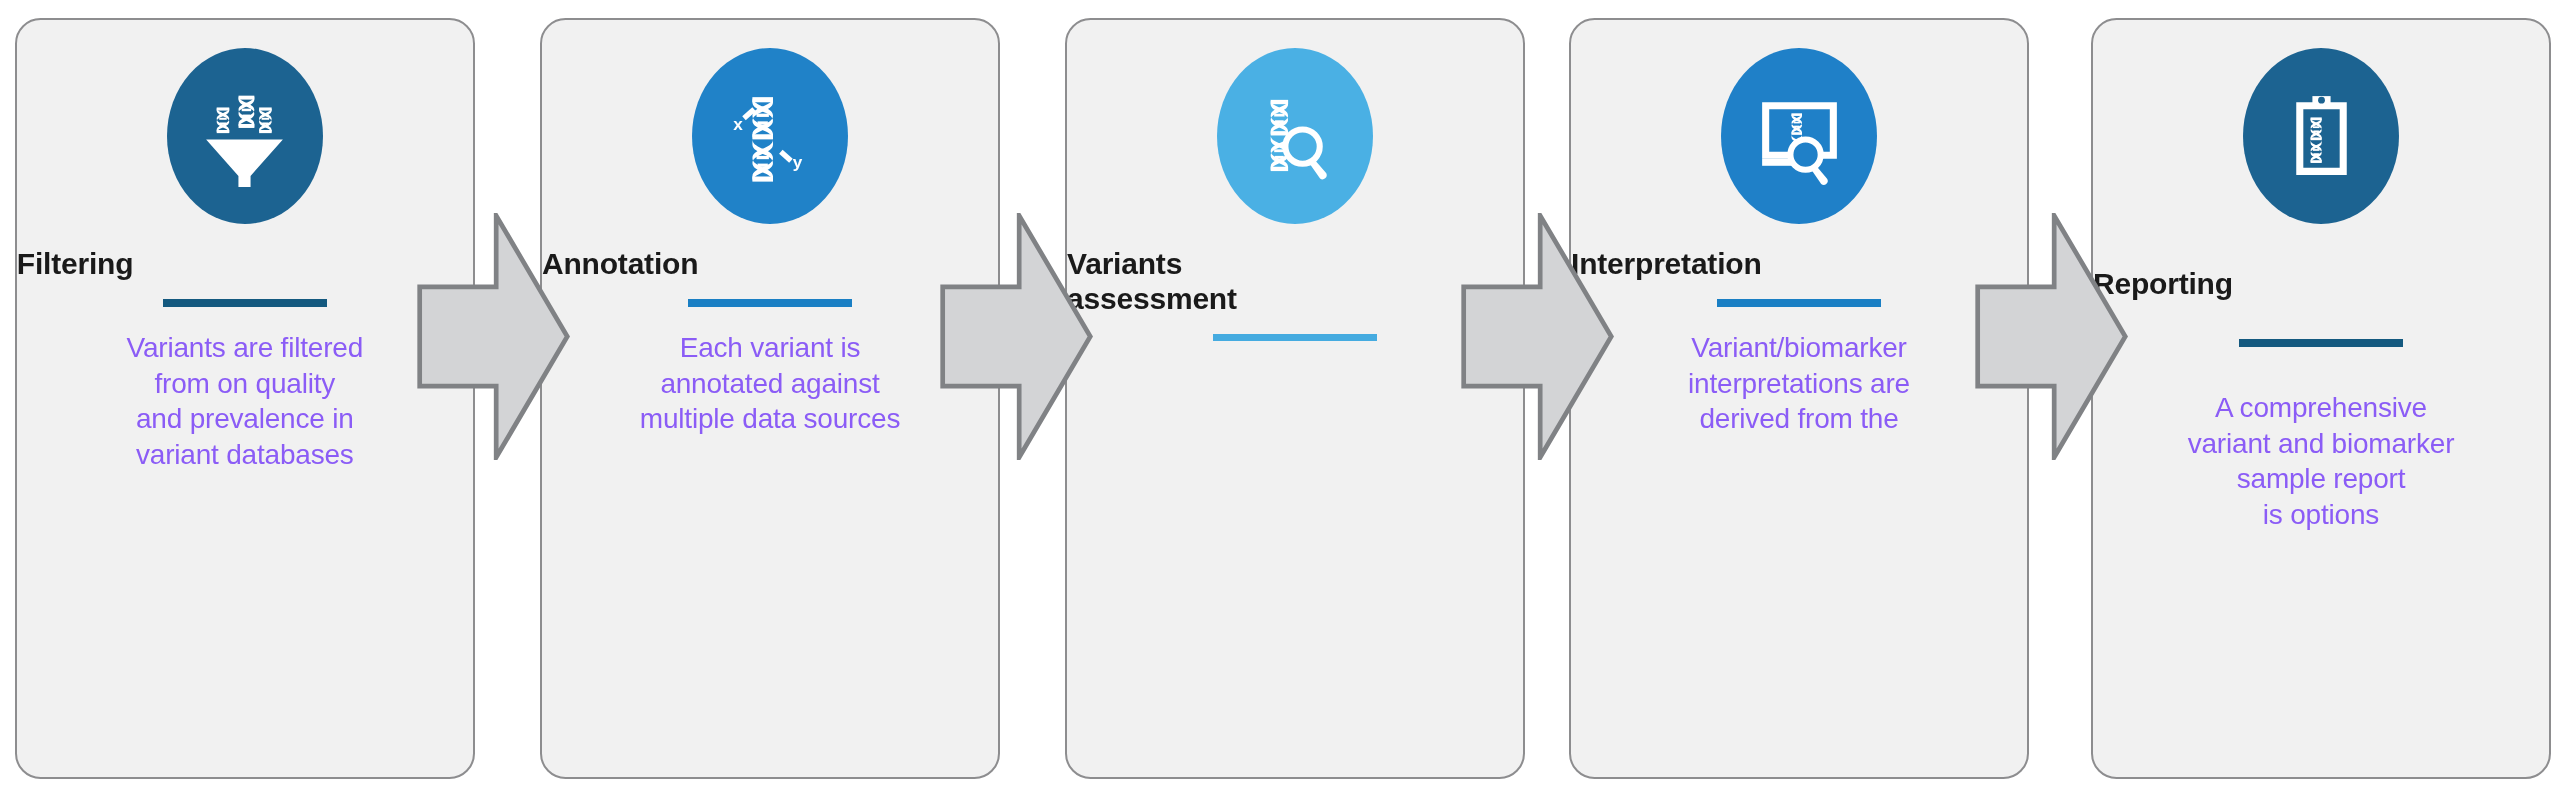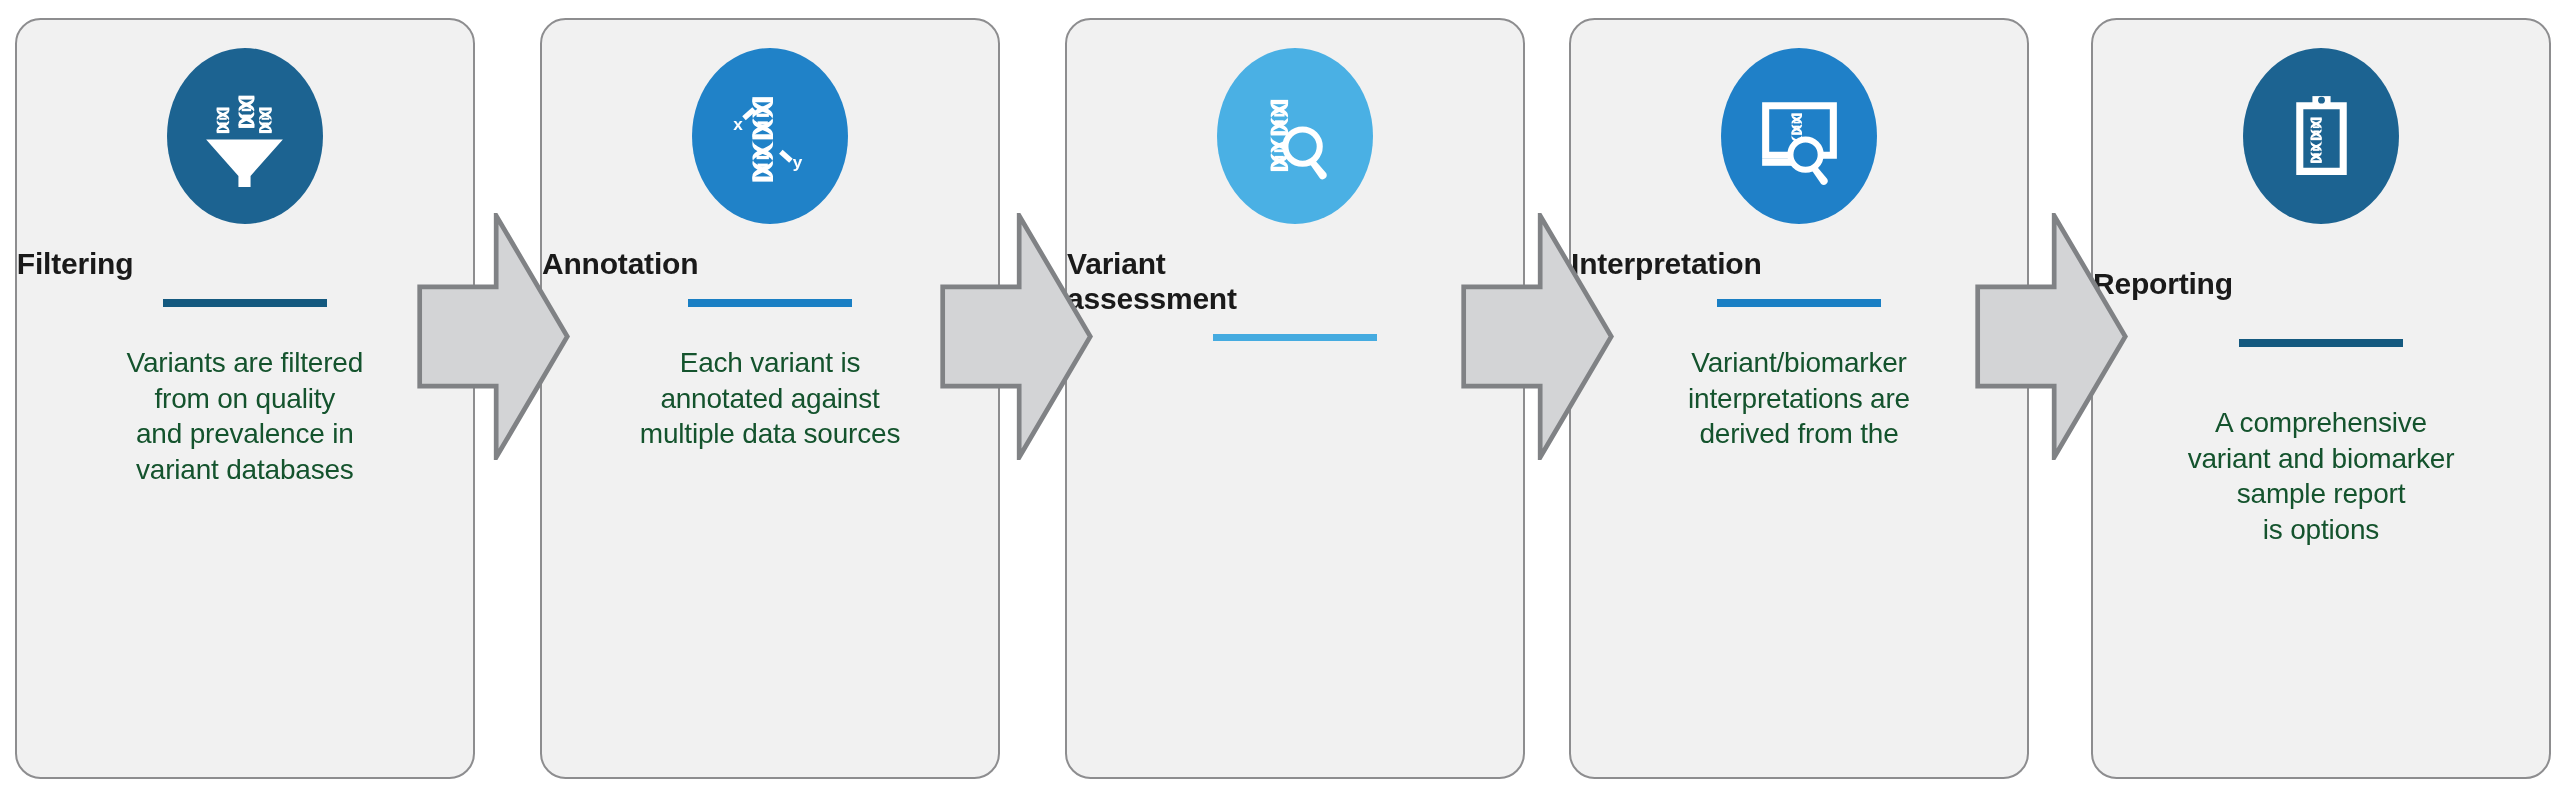--- a/index.html
+++ b/index.html
@@ -72,23 +72,23 @@
   
   .divider {
     margin-top: 17.5px;
     width: 164px;
     height: 7.4px;
     flex: 0 0 auto;
   }
 
   
   .body-text {
-    margin-top: 38px;
+    margin-top: 23px;
     font-size: 28px;
-    color: #14532d;
+    color: #8b5cf6;
     text-align: center;
     line-height: 1.28;
     width: 430px;
     letter-spacing: -0.2px;
   }
   .body-text .line { display: block; }
 
   
   .arrow {
     position: absolute;
@@ -219,21 +219,21 @@
             <rect x="8" y="59" width="12" height="3.2"></rect>
             <rect x="9" y="66.5" width="10" height="3.2"></rect>
           </g>
 
           <circle cx="57" cy="60" r="17" fill="none" stroke="#ffffff" stroke-width="6"></circle>
           <path d="M68.5 72.5 l12 14 a4.2 4.2 0 0 1 -6.2 5.2 l-10.6 -15.2 z"></path>
         </g>
       </svg>
     </div>
     <div class="title">
-      <span class="line">Variant</span>
+      <span class="line">Variants</span>
       <span class="line">assessment</span>
     </div>
     <div class="divider" style="background:#45abe0;"></div>
   </div>
 
   <div class="card c3">
     <div class="icon-wrap" style="background:#1f80c8;">
       <svg width="101" height="101" viewBox="0 0 100 100" aria-hidden="true">
         <g fill="#ffffff">
 

